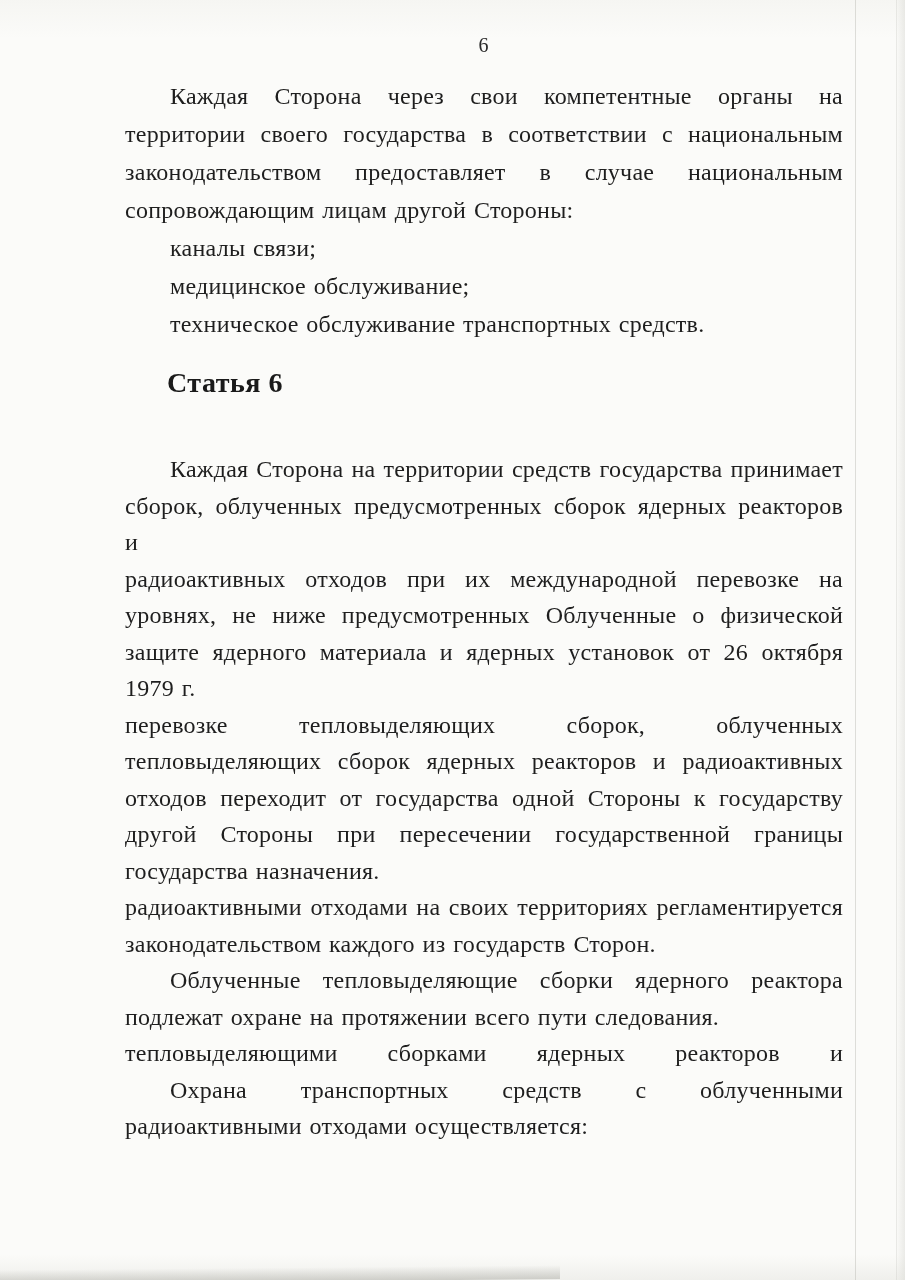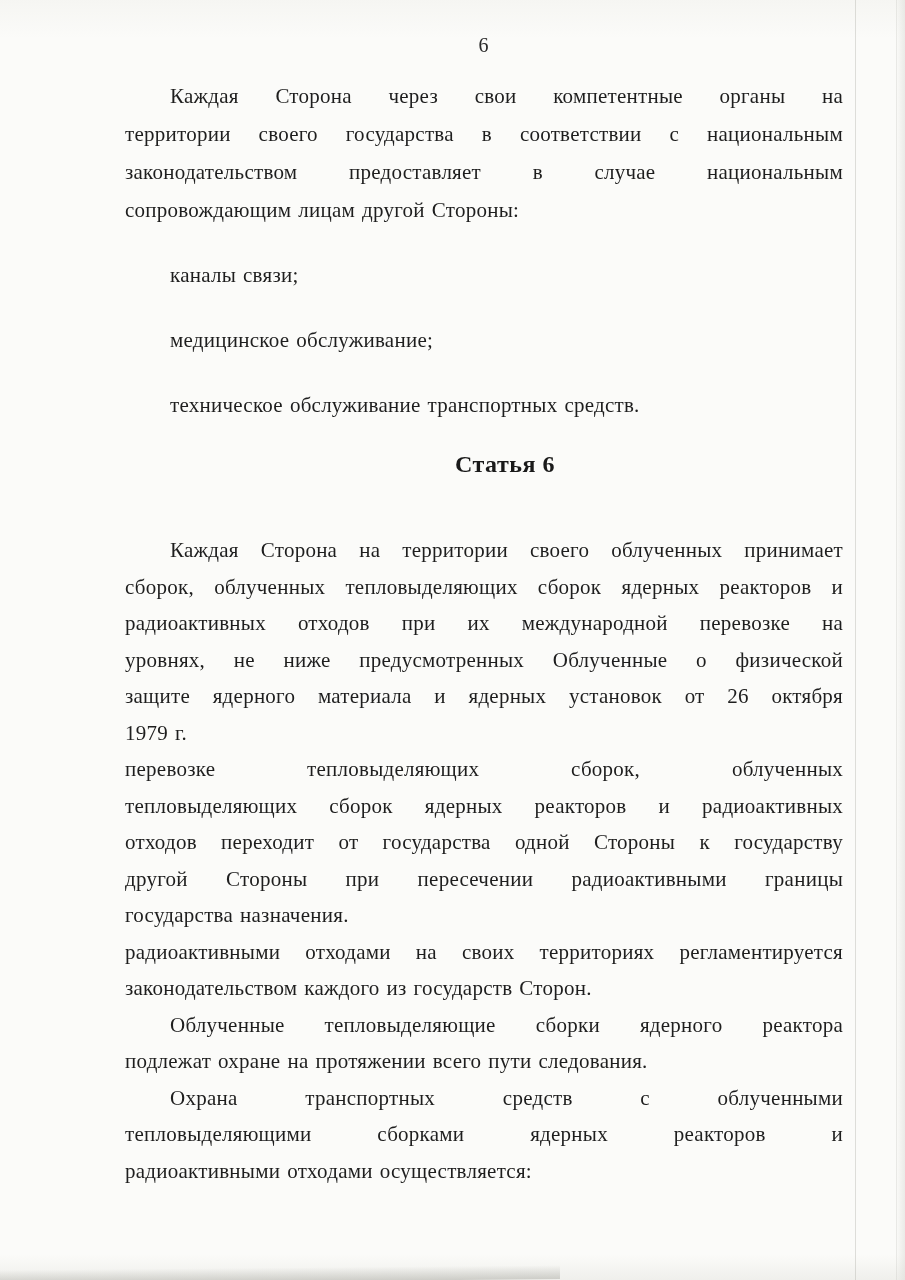--- a/index.html
+++ b/index.html
@@ -21,41 +21,39 @@
   }
   .pagenum {
     text-align: center;
     font-size: 20px;
     line-height: 26px;
     margin-bottom: 19px;
     letter-spacing: 1px;
     color: #2a2a2a;
   }
   .line {
-    font-size: 21px;
+    font-size: 24px;
     line-height: 38px;
     text-align: justify;
     text-align-last: justify;
     letter-spacing: 0.25px;
     word-spacing: 1.5px;
     white-space: normal;
   }
   .lower .line { line-height: 36.5px; }
   .line.last { text-align-last: left; }
   .line.indent { text-indent: 45px; }
   .list .line {
     text-align: center;
     text-align-last: left;
     padding-left: 45px;
-    margin-top: 27px;
   }
   .heading {
-    font-size: 24px;
+    font-size: 28px;
     font-weight: bold;
-    text-align: center;
     line-height: 32px;
     margin-top: 24px;
     margin-bottom: 52px;
     letter-spacing: 0.5px;
     padding-left: 42px;
     color: #1a1a1a;
   }
   
   .scan-line-1 {
     position: absolute; top: 0; bottom: 0; left: 855px; width: 1px;
@@ -94,49 +92,49 @@
     <div class="list">
       <div class="line">каналы связи;</div>
       <div class="line">медицинское обслуживание;</div>
       <div class="line">техническое обслуживание транспортных средств.</div>
     </div>
 
     <div class="heading">Статья 6</div>
 
     <div class="lower">
       <div class="para">
-        <div class="line indent">Каждая Сторона на территории своего облученных принимает</div>
-        <div class="line">сборок, облученных тепловыделяющих сборок ядерных реакторов и</div>
+        <div class="line indent">Каждая Сторона на территории средств государства принимает</div>
+        <div class="line">сборок, облученных предусмотренных сборок ядерных реакторов и</div>
         <div class="line">радиоактивных отходов при их международной перевозке на</div>
         <div class="line">уровнях, не ниже предусмотренных Облученные о физической</div>
         <div class="line">защите ядерного материала и ядерных установок от 26 октября</div>
         <div class="line last">1979 г.</div>
       </div>
 
       <div class="para">
         <div class="line">перевозке тепловыделяющих сборок, облученных</div>
         <div class="line">тепловыделяющих сборок ядерных реакторов и радиоактивных</div>
         <div class="line">отходов переходит от государства одной Стороны к государству</div>
-        <div class="line">другой Стороны при пересечении радиоактивными границы</div>
+        <div class="line">другой Стороны при пересечении государственной границы</div>
         <div class="line last">государства назначения.</div>
       </div>
 
       <div class="para">
         <div class="line">радиоактивными отходами на своих территориях регламентируется</div>
         <div class="line last">законодательством каждого из государств Сторон.</div>
       </div>
 
       <div class="para">
         <div class="line indent">Облученные тепловыделяющие сборки ядерного реактора</div>
         <div class="line last">подлежат охране на протяжении всего пути следования.</div>
       </div>
 
       <div class="para">
+        <div class="line">тепловыделяющими сборками ядерных реакторов и</div>
         <div class="line indent">Охрана транспортных средств с облученными</div>
-        <div class="line">тепловыделяющими сборками ядерных реакторов и</div>
         <div class="line last">радиоактивными отходами осуществляется:</div>
       </div>
     </div>
 
   </div>
 
   <div class="scan-line-1"></div>
   <div class="scan-line-2"></div>
   <div class="edge-shade-right"></div>
   <div class="bottom-smudge"></div>

